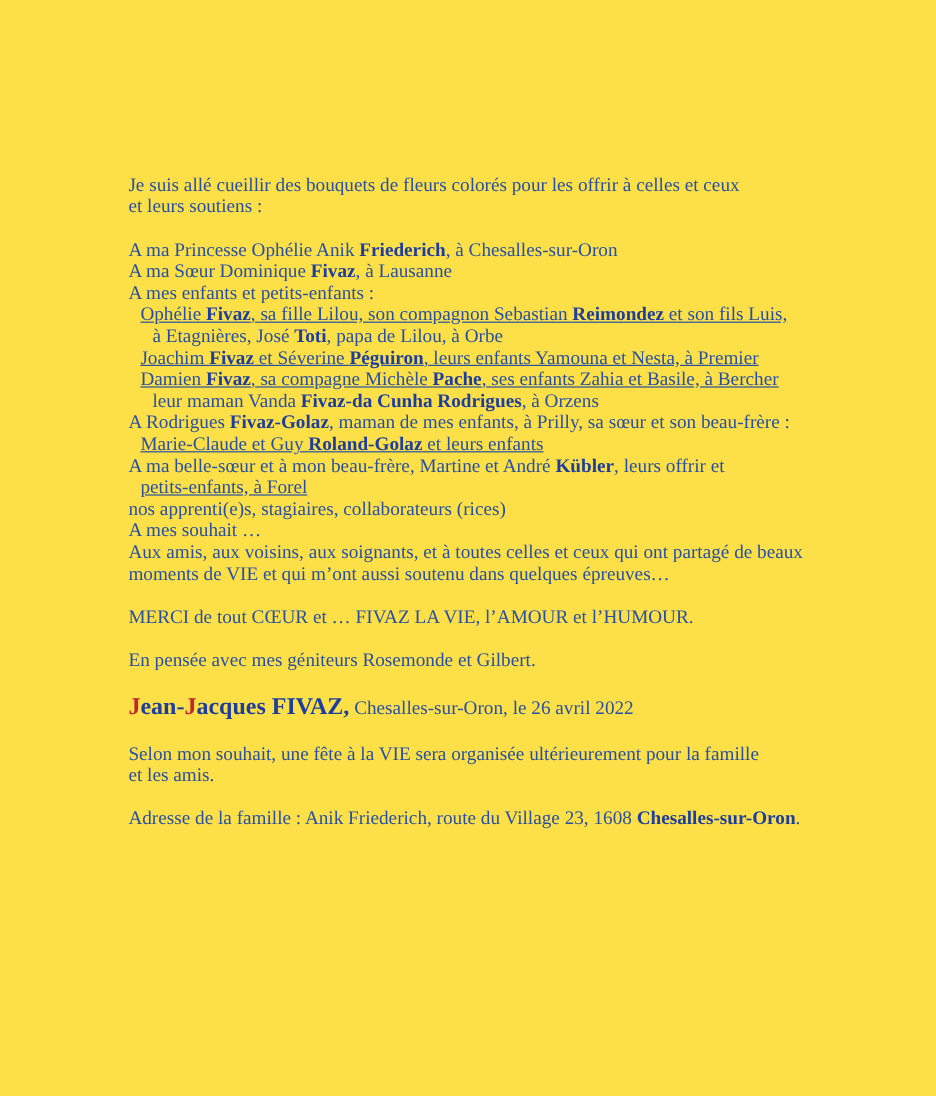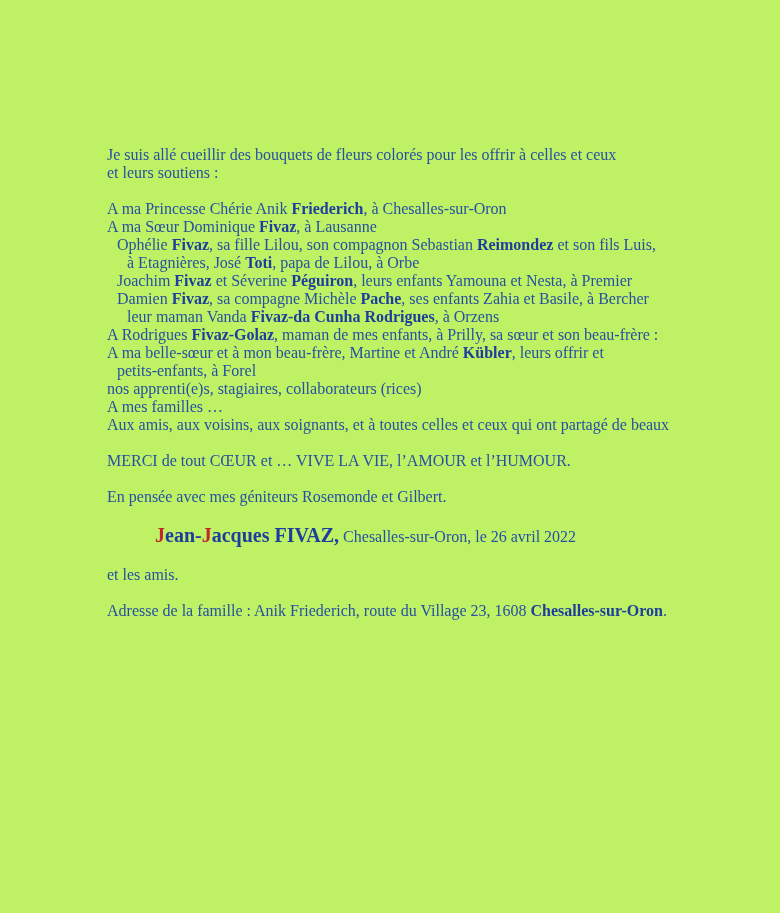--- a/index.html
+++ b/index.html
@@ -4,80 +4,83 @@
 <style>
   html, body {
     margin: 0;
     padding: 0;
     background: #ffffff;
   }
   .page {
     position: relative;
     width: 780px;
     height: 913px;
-    background: #bef264;
+    background: #fde047;
     overflow: hidden;
     font-family: "Liberation Serif", "DejaVu Serif", serif;
   }
   .content {
     position: absolute;
     left: 107px;
     top: 146px;
     width: 640px;
     color: #2750a4;
     font-size: 16px;
     line-height: 18px;
   }
   .line {
     white-space: pre;
   }
-  .indent-1 { padding-left: 10px; }
+  .indent-1 { padding-left: 10px; text-decoration: underline; }
   .indent-2 { padding-left: 20px; }
   .spacer { height: 18px; }
   .seg-bold {
     font-weight: bold;
     color: #1d3e9c;
   }
   .seg-red {
     color: #c2262c;
   }
   .seg-large {
     font-size: 20px;
   }
   .signature-line {
     line-height: 22px;
-    margin-left: 48px;
   }
 </style>
 </head>
 <body>
 
 <div class="page">
   <div class="content">
       <div class="line indent-0"><span class="">Je suis allé cueillir des bouquets de fleurs colorés pour les offrir à celles et ceux</span></div>
       <div class="line indent-0"><span class="">et leurs soutiens :</span></div>
       <div class="spacer"></div>
-      <div class="line indent-0"><span class="">A ma Princesse Chérie Anik </span><span class=" seg-bold">Friederich</span><span class="">, à Chesalles-sur-Oron</span></div>
+      <div class="line indent-0"><span class="">A ma Princesse Ophélie Anik </span><span class=" seg-bold">Friederich</span><span class="">, à Chesalles-sur-Oron</span></div>
       <div class="line indent-0"><span class="">A ma Sœur Dominique </span><span class=" seg-bold">Fivaz</span><span class="">, à Lausanne</span></div>
+      <div class="line indent-0"><span class="">A mes enfants et petits-enfants :</span></div>
       <div class="line indent-1"><span class="">Ophélie </span><span class=" seg-bold">Fivaz</span><span class="">, sa fille Lilou, son compagnon Sebastian </span><span class=" seg-bold">Reimondez</span><span class=""> et son fils Luis,</span></div>
       <div class="line indent-2"><span class="">à Etagnières, José </span><span class=" seg-bold">Toti</span><span class="">, papa de Lilou, à Orbe</span></div>
       <div class="line indent-1"><span class="">Joachim </span><span class=" seg-bold">Fivaz</span><span class=""> et Séverine </span><span class=" seg-bold">Péguiron</span><span class="">, leurs enfants Yamouna et Nesta, à Premier</span></div>
       <div class="line indent-1"><span class="">Damien </span><span class=" seg-bold">Fivaz</span><span class="">, sa compagne Michèle </span><span class=" seg-bold">Pache</span><span class="">, ses enfants Zahia et Basile, à Bercher</span></div>
       <div class="line indent-2"><span class="">leur maman Vanda </span><span class=" seg-bold">Fivaz-da Cunha Rodrigues</span><span class="">, à Orzens</span></div>
       <div class="line indent-0"><span class="">A Rodrigues </span><span class=" seg-bold">Fivaz-Golaz</span><span class="">, maman de mes enfants, à Prilly, sa sœur et son beau-frère :</span></div>
+      <div class="line indent-1"><span class="">Marie-Claude et Guy </span><span class=" seg-bold">Roland-Golaz</span><span class=""> et leurs enfants</span></div>
       <div class="line indent-0"><span class="">A ma belle-sœur et à mon beau-frère, Martine et André </span><span class=" seg-bold">Kübler</span><span class="">, leurs offrir et</span></div>
       <div class="line indent-1"><span class="">petits-enfants, à Forel</span></div>
       <div class="line indent-0"><span class="">nos apprenti(e)s, stagiaires, collaborateurs (rices)</span></div>
-      <div class="line indent-0"><span class="">A mes familles …</span></div>
+      <div class="line indent-0"><span class="">A mes souhait …</span></div>
       <div class="line indent-0"><span class="">Aux amis, aux voisins, aux soignants, et à toutes celles et ceux qui ont partagé de beaux</span></div>
+      <div class="line indent-0"><span class="">moments de VIE et qui m’ont aussi soutenu dans quelques épreuves…</span></div>
       <div class="spacer"></div>
-      <div class="line indent-0"><span class="">MERCI de tout CŒUR et … VIVE LA VIE, l’AMOUR et l’HUMOUR.</span></div>
+      <div class="line indent-0"><span class="">MERCI de tout CŒUR et … FIVAZ LA VIE, l’AMOUR et l’HUMOUR.</span></div>
       <div class="spacer"></div>
       <div class="line indent-0"><span class="">En pensée avec mes géniteurs Rosemonde et Gilbert.</span></div>
       <div class="spacer"></div>
       <div class="line indent-0 signature-line"><span class=" seg-bold seg-red seg-large">J</span><span class=" seg-bold seg-large">ean-</span><span class=" seg-bold seg-red seg-large">J</span><span class=" seg-bold seg-large">acques FIVAZ,</span><span class=""> Chesalles-sur-Oron, le 26 avril 2022</span></div>
       <div class="spacer"></div>
+      <div class="line indent-0"><span class="">Selon mon souhait, une fête à la VIE sera organisée ultérieurement pour la famille</span></div>
       <div class="line indent-0"><span class="">et les amis.</span></div>
       <div class="spacer"></div>
       <div class="line indent-0"><span class="">Adresse de la famille : Anik Friederich, route du Village 23, 1608 </span><span class=" seg-bold">Chesalles-sur-Oron</span><span class="">.</span></div>
       <div class="spacer"></div>
     </div>
 </div>
 
 </body></html>

